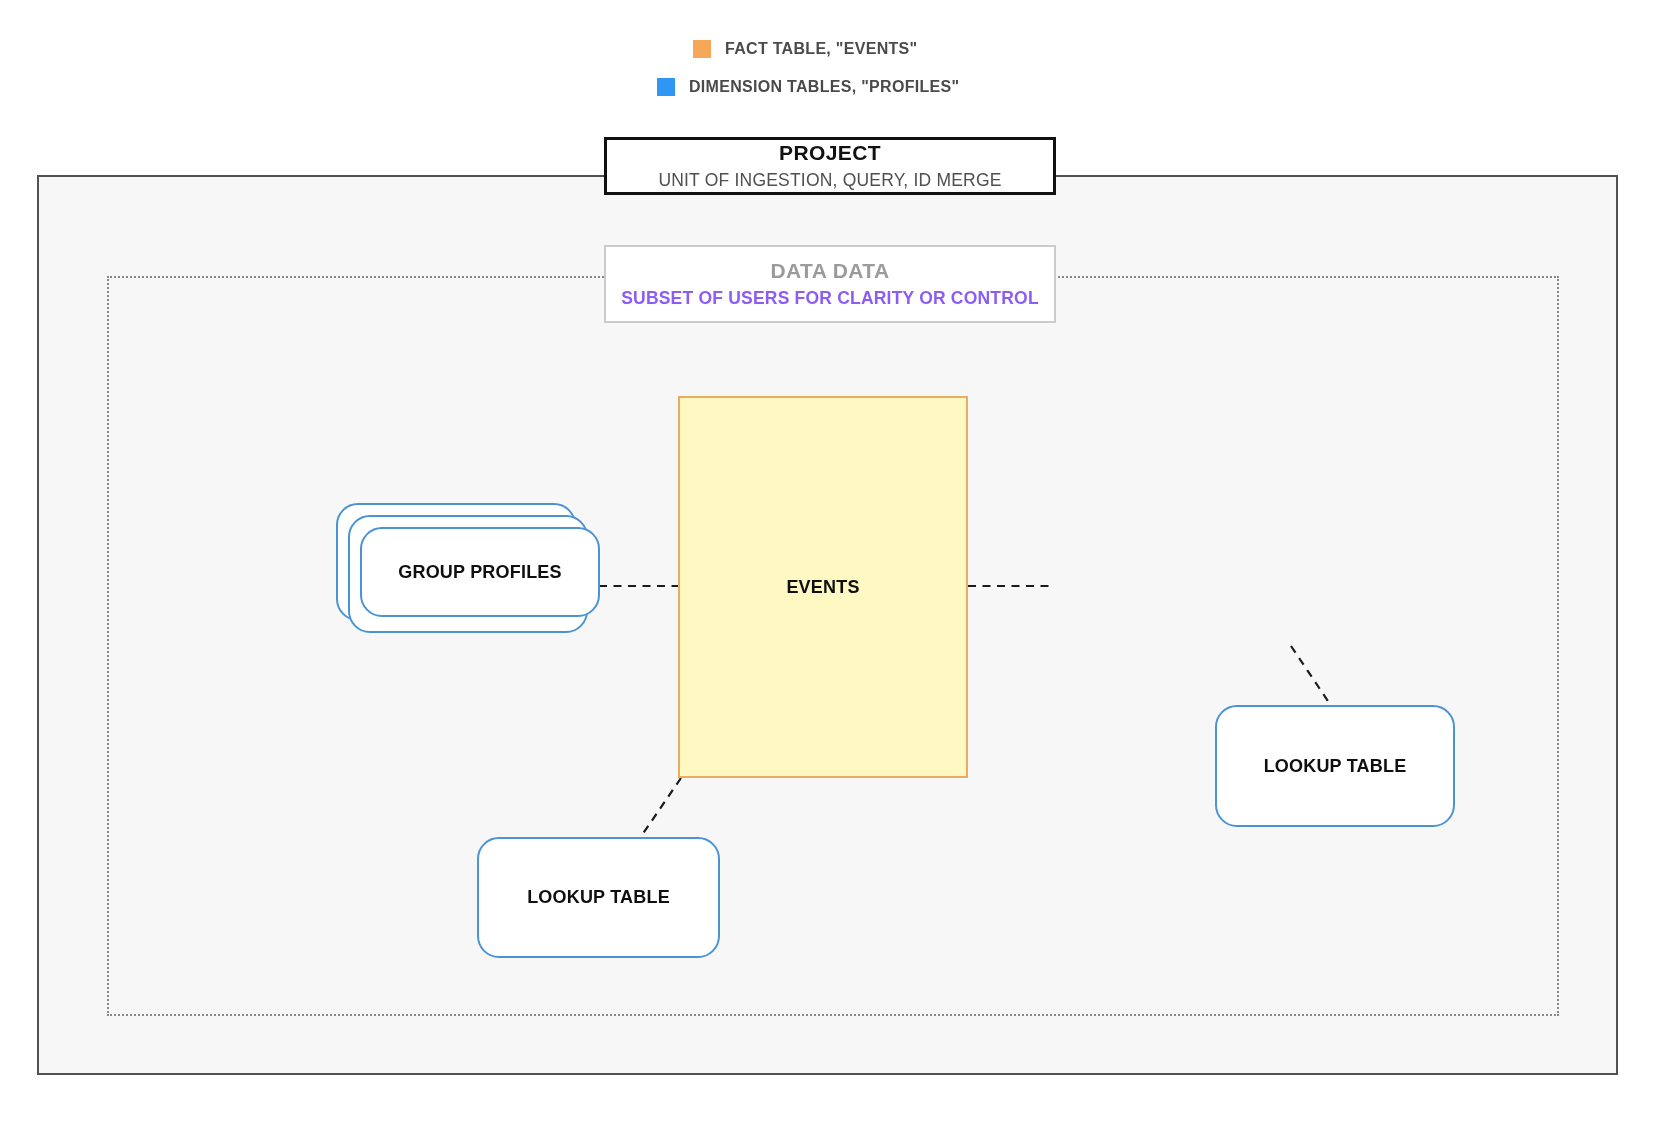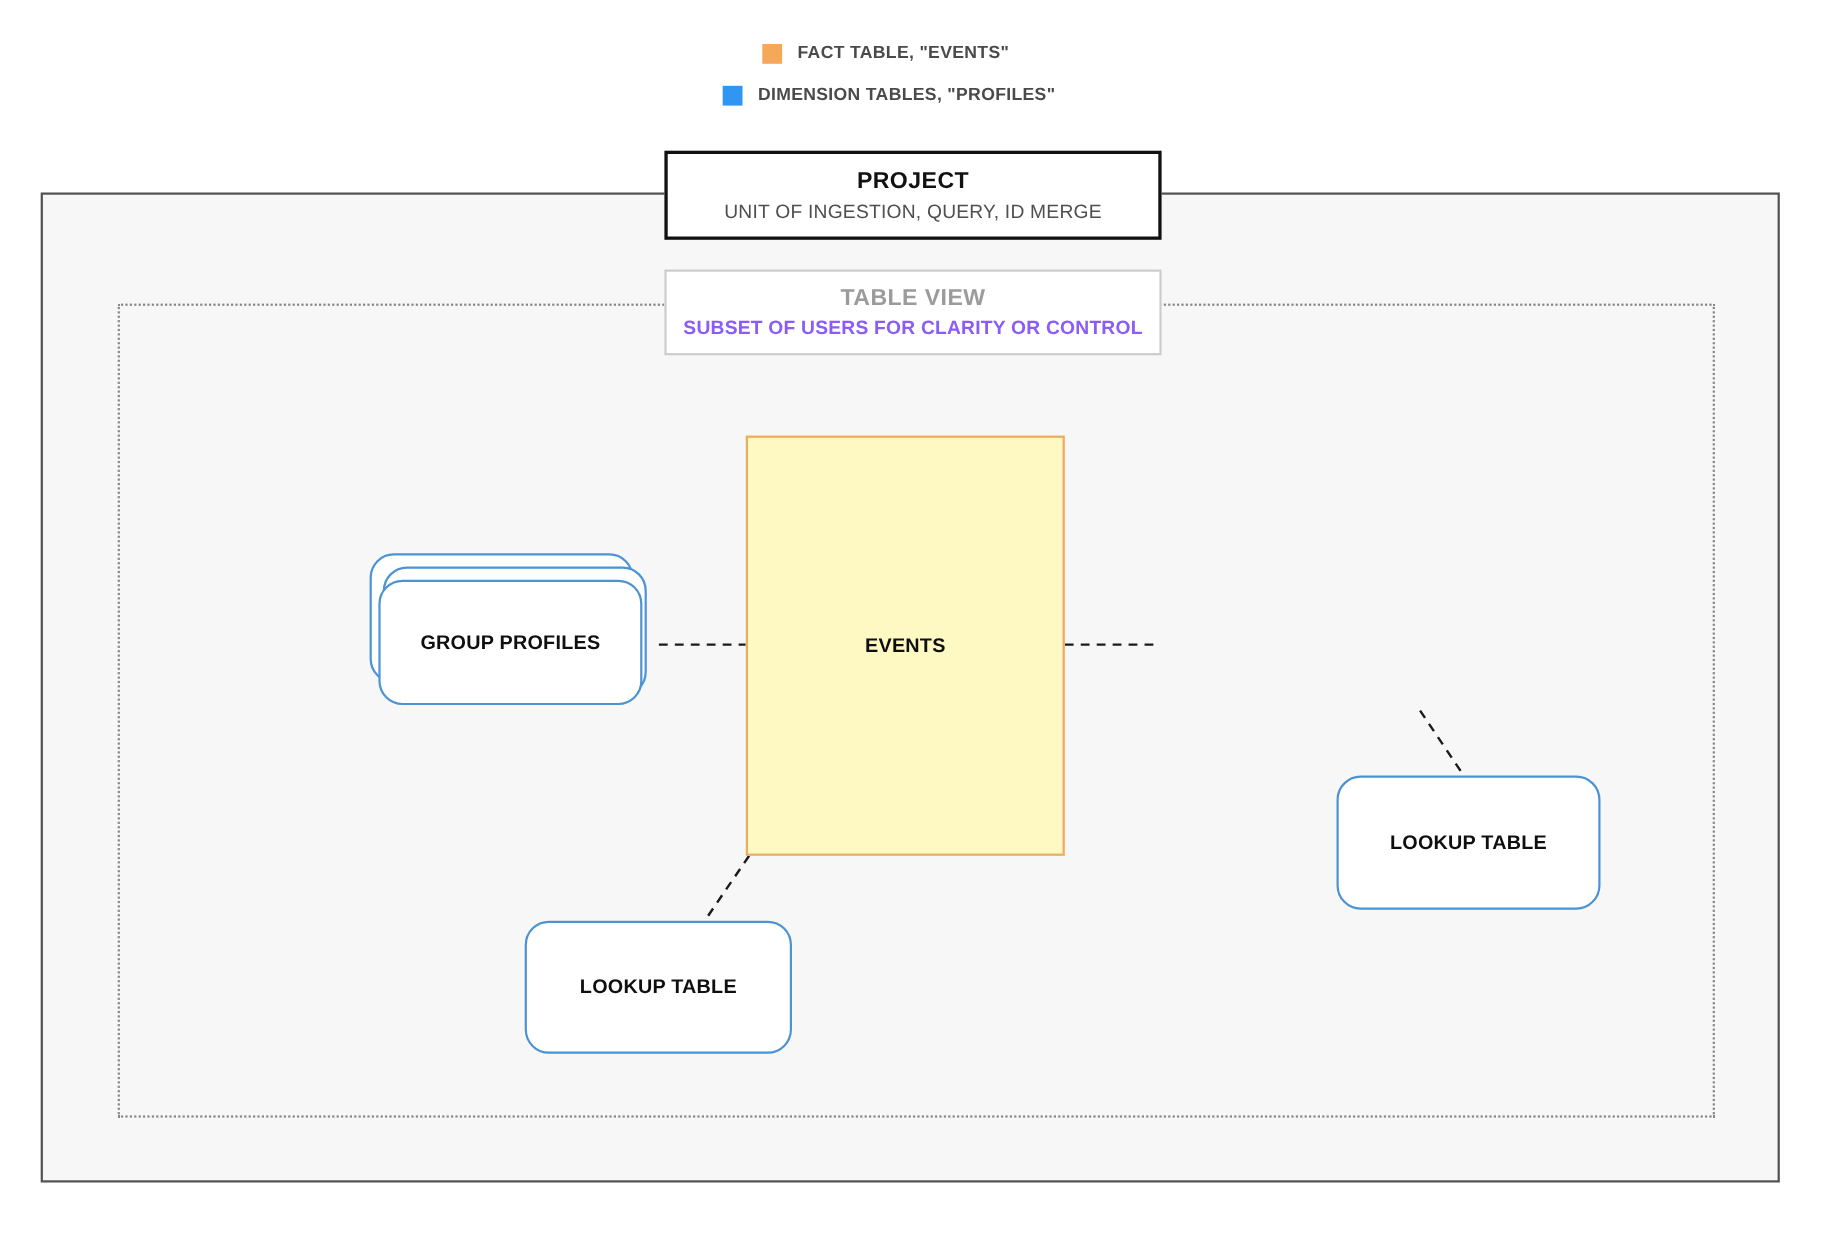--- a/index.html
+++ b/index.html
@@ -70,21 +70,21 @@
     display: flex;
     flex-direction: column;
     align-items: center;
     justify-content: center;
     gap: 5px;
     z-index: 5;
     text-align: center;
   }
   .callout.project {
     top: 137px;
-    height: 81px;
+    height: 58px;
     border: 3px solid #111111;
   }
   .callout.dataview {
     top: 245px;
     height: 78px;
     border: 2px solid #cbcbcb;
   }
   .callout-title {
     font-size: 21px;
     font-weight: bold;
@@ -127,21 +127,21 @@
     border: 2px solid #4b93d3;
     border-radius: 22px;
     background: #ffffff;
     display: flex;
     align-items: center;
     justify-content: center;
     z-index: 4;
   }
   .stack-back   { left: 336px; top: 503px; width: 240px; height: 118px; }
   .stack-middle { left: 348px; top: 515px; width: 240px; height: 118px; }
-  .stack-front  { left: 344px; top: 527px; width: 240px; height: 114px; }
+  .stack-front  { left: 360px; top: 527px; width: 240px; height: 90px; }
   .user-profiles { left: 1055px; top: 527px; width: 241px; height: 119px; }
   .lookup-right  { left: 1215px; top: 705px; width: 240px; height: 122px; }
   .lookup-left   { left: 477px;  top: 837px; width: 243px; height: 121px; }
 
   
   .connector-layer {
     position: absolute;
     left: 0; top: 0;
     width: 1664px; height: 1128px;
     z-index: 3;
@@ -175,21 +175,21 @@
     <line x1="968" y1="586" x2="1055" y2="586"></line>
     <line x1="1291" y1="646" x2="1332" y2="707"></line>
     <line x1="681" y1="778" x2="640" y2="838"></line>
   </svg>
 
   <div class="callout project">
     <div class="callout-title">PROJECT</div>
     <div class="callout-subtitle">UNIT OF INGESTION, QUERY, ID MERGE</div>
   </div>
   <div class="callout dataview">
-    <div class="callout-title">TABLE VIEW</div>
+    <div class="callout-title">DATA DATA</div>
     <div class="callout-subtitle">SUBSET OF USERS FOR CLARITY OR CONTROL</div>
   </div>
 
   <div class="events-node">
     <span class="node-label">EVENTS</span>
   </div>
 
   <div class="dim-card stack-back"></div>
   <div class="dim-card stack-middle"></div>
   <div class="dim-card stack-front">

